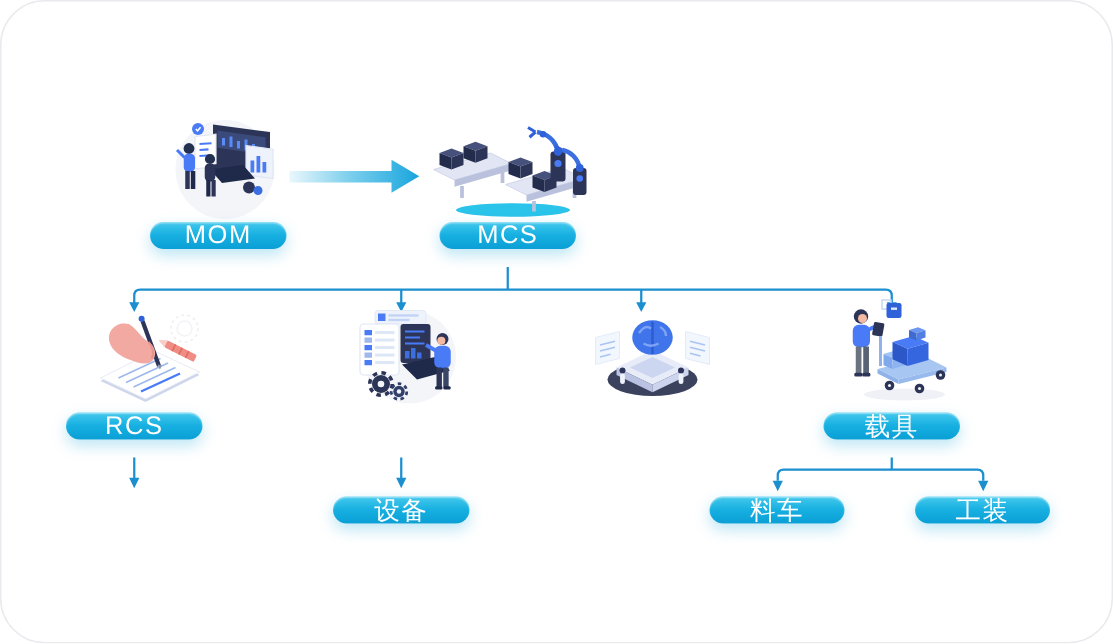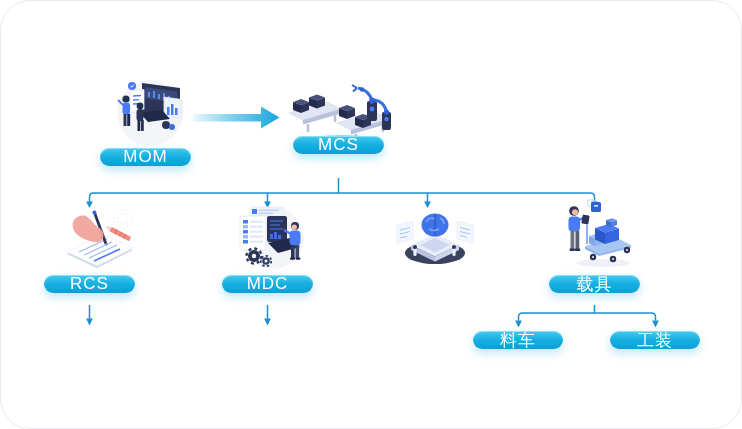--- a/index.html
+++ b/index.html
@@ -280,20 +280,20 @@
     <polygon points="56,24 62,22.2 62,27 56,29" fill="#5280e2"></polygon>
     <circle cx="38" cy="59" r="3.2" fill="#2c3557"></circle>
       <circle cx="38" cy="59" r="1" fill="#f4f5f9"></circle>
     <circle cx="58" cy="61" r="3.2" fill="#2c3557"></circle>
       <circle cx="58" cy="61" r="1" fill="#f4f5f9"></circle>
     <circle cx="72" cy="52" r="3.2" fill="#2c3557"></circle>
       <circle cx="72" cy="52" r="1" fill="#f4f5f9"></circle>
   </svg>
 
   <div class="pill" style="left:99px;  top:147px;">MOM</div>
-  <div class="pill" style="left:292px; top:135px;">MCS</div>
+  <div class="pill" style="left:292px; top:147px;">MCS</div>
   <div class="pill" style="left:43px;  top:274px;">RCS</div>
-  <div class="pill" style="left:221px; top:274px;">MDC</div>
   <div class="pill" style="left:548px; top:274px;text-align:right;">载具</div>
+  <div class="pill" style="left:221px; top:330px;">设备</div>
   <div class="pill" style="left:472px; top:330px; width:90px;">料车</div>
   <div class="pill" style="left:609px; top:330px; width:90px;">工装</div>
 
 </div>
 
 </body></html>

